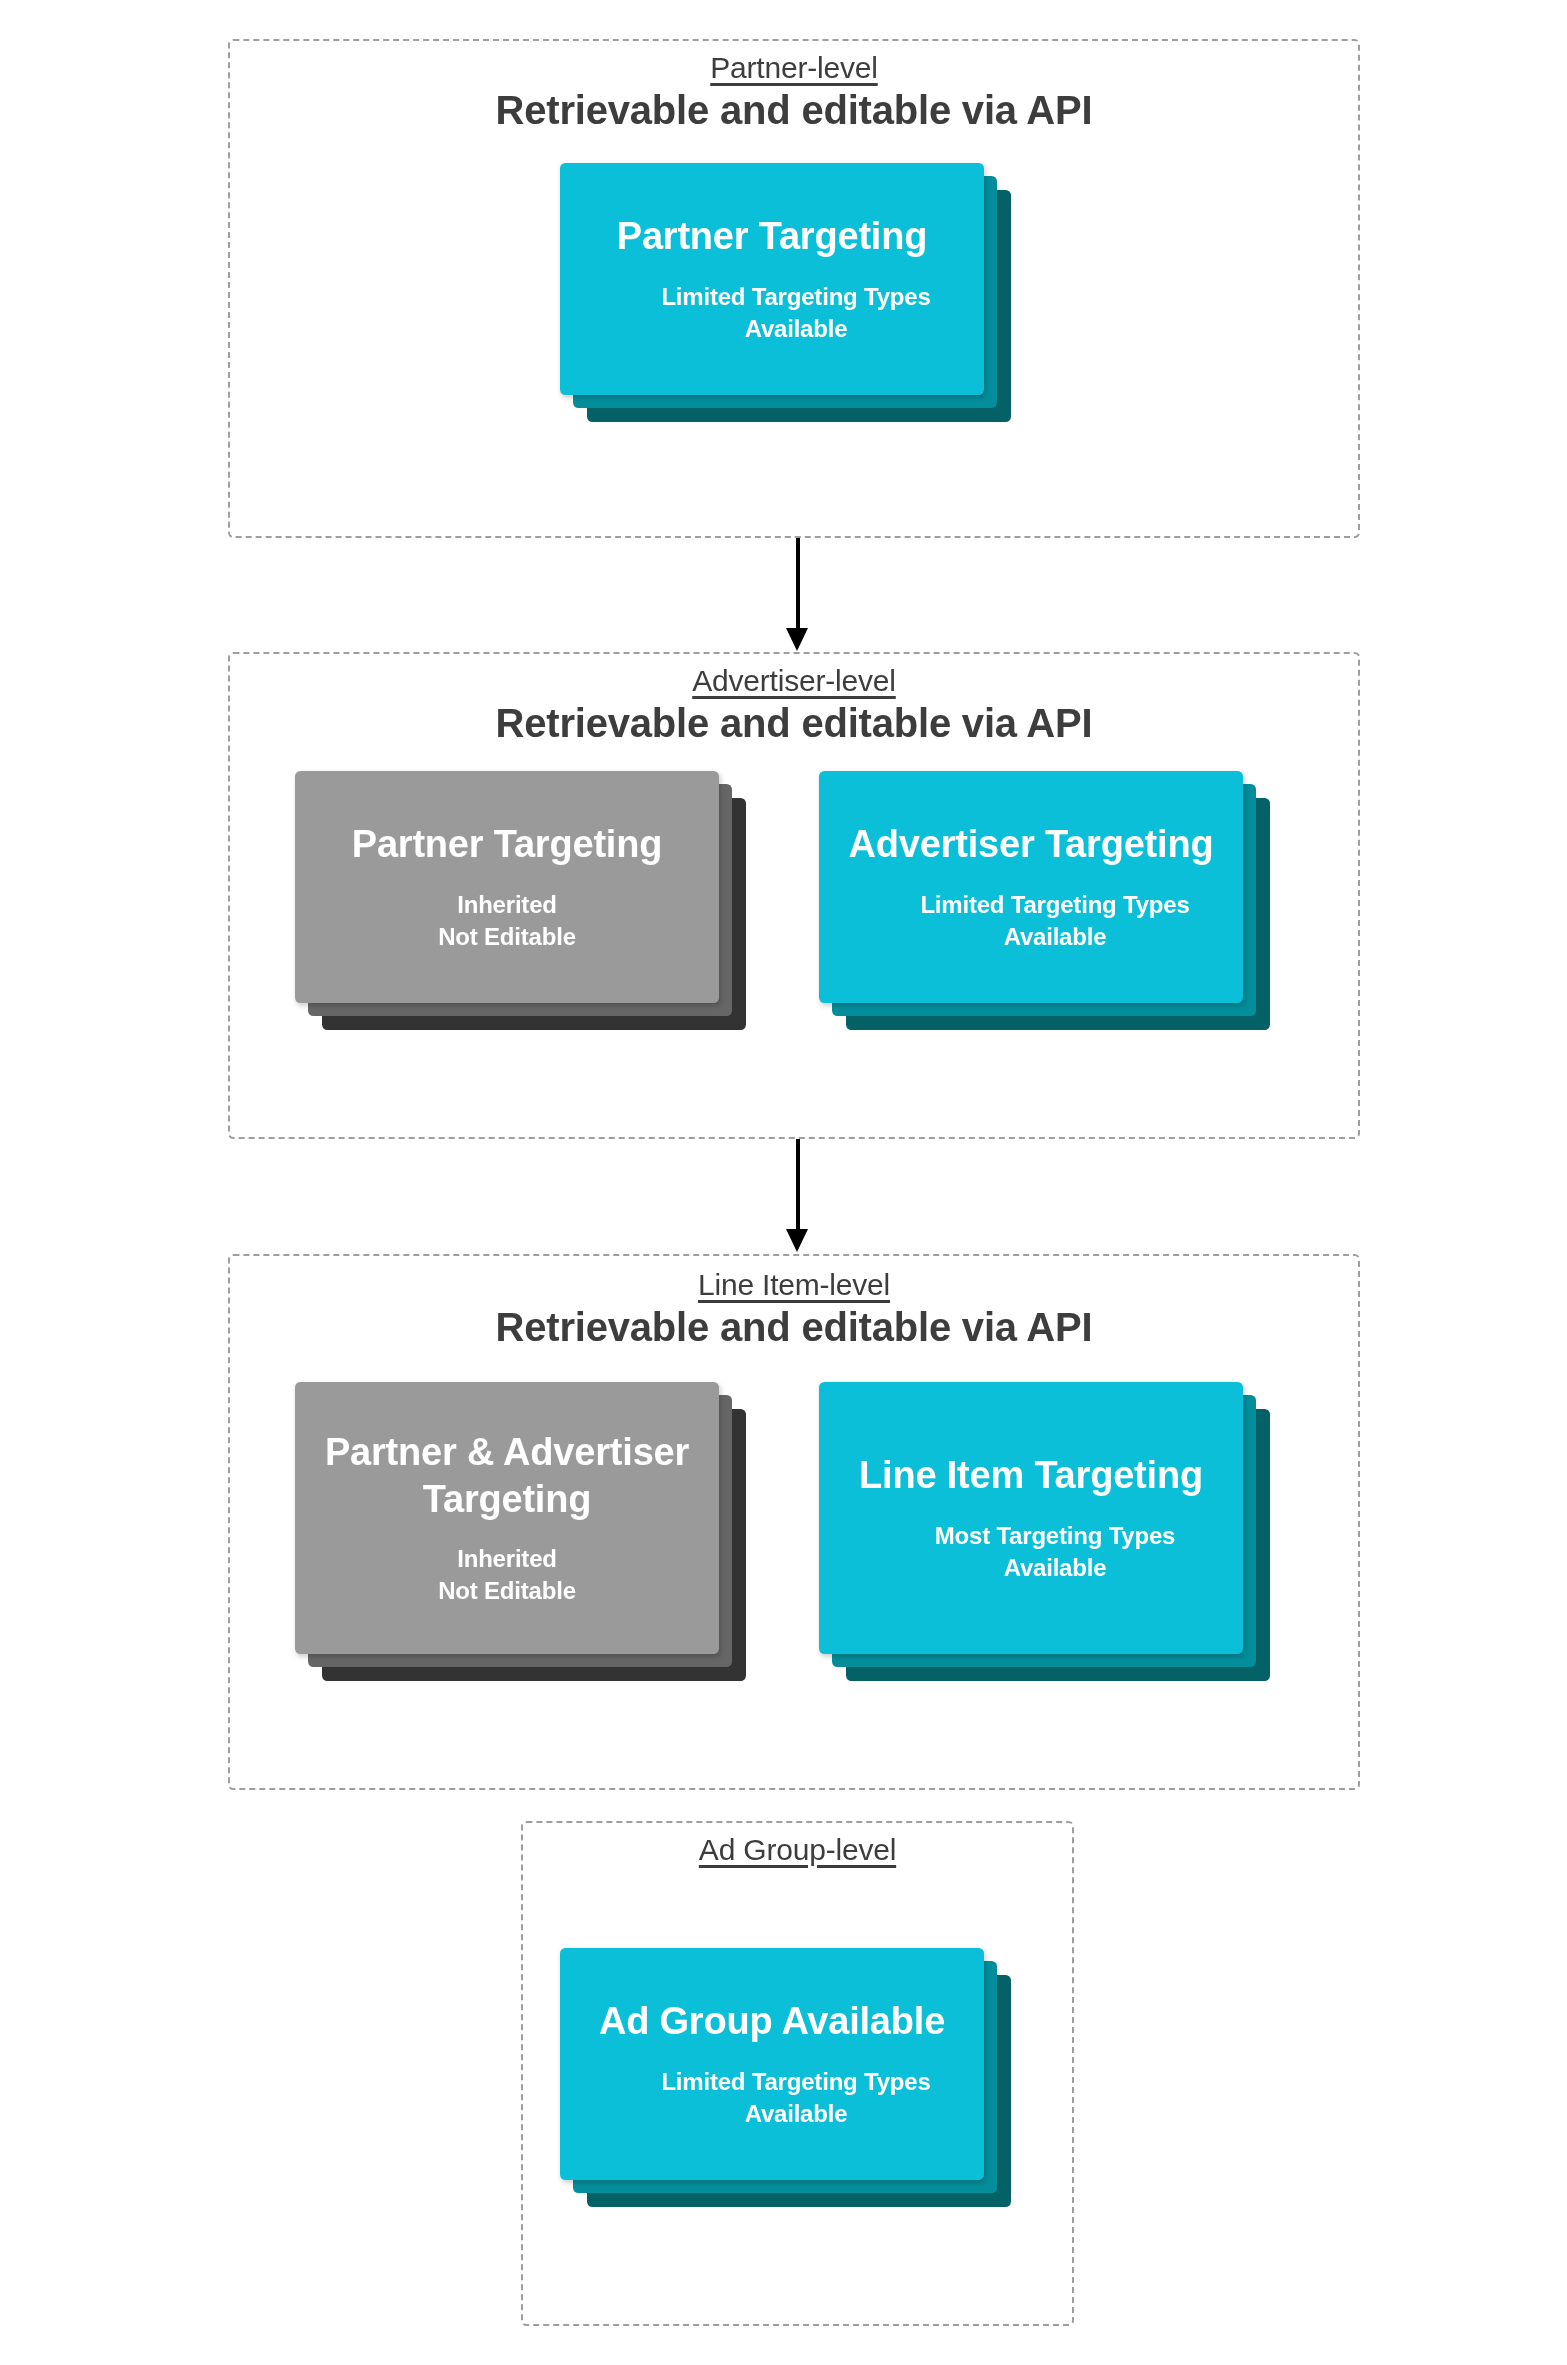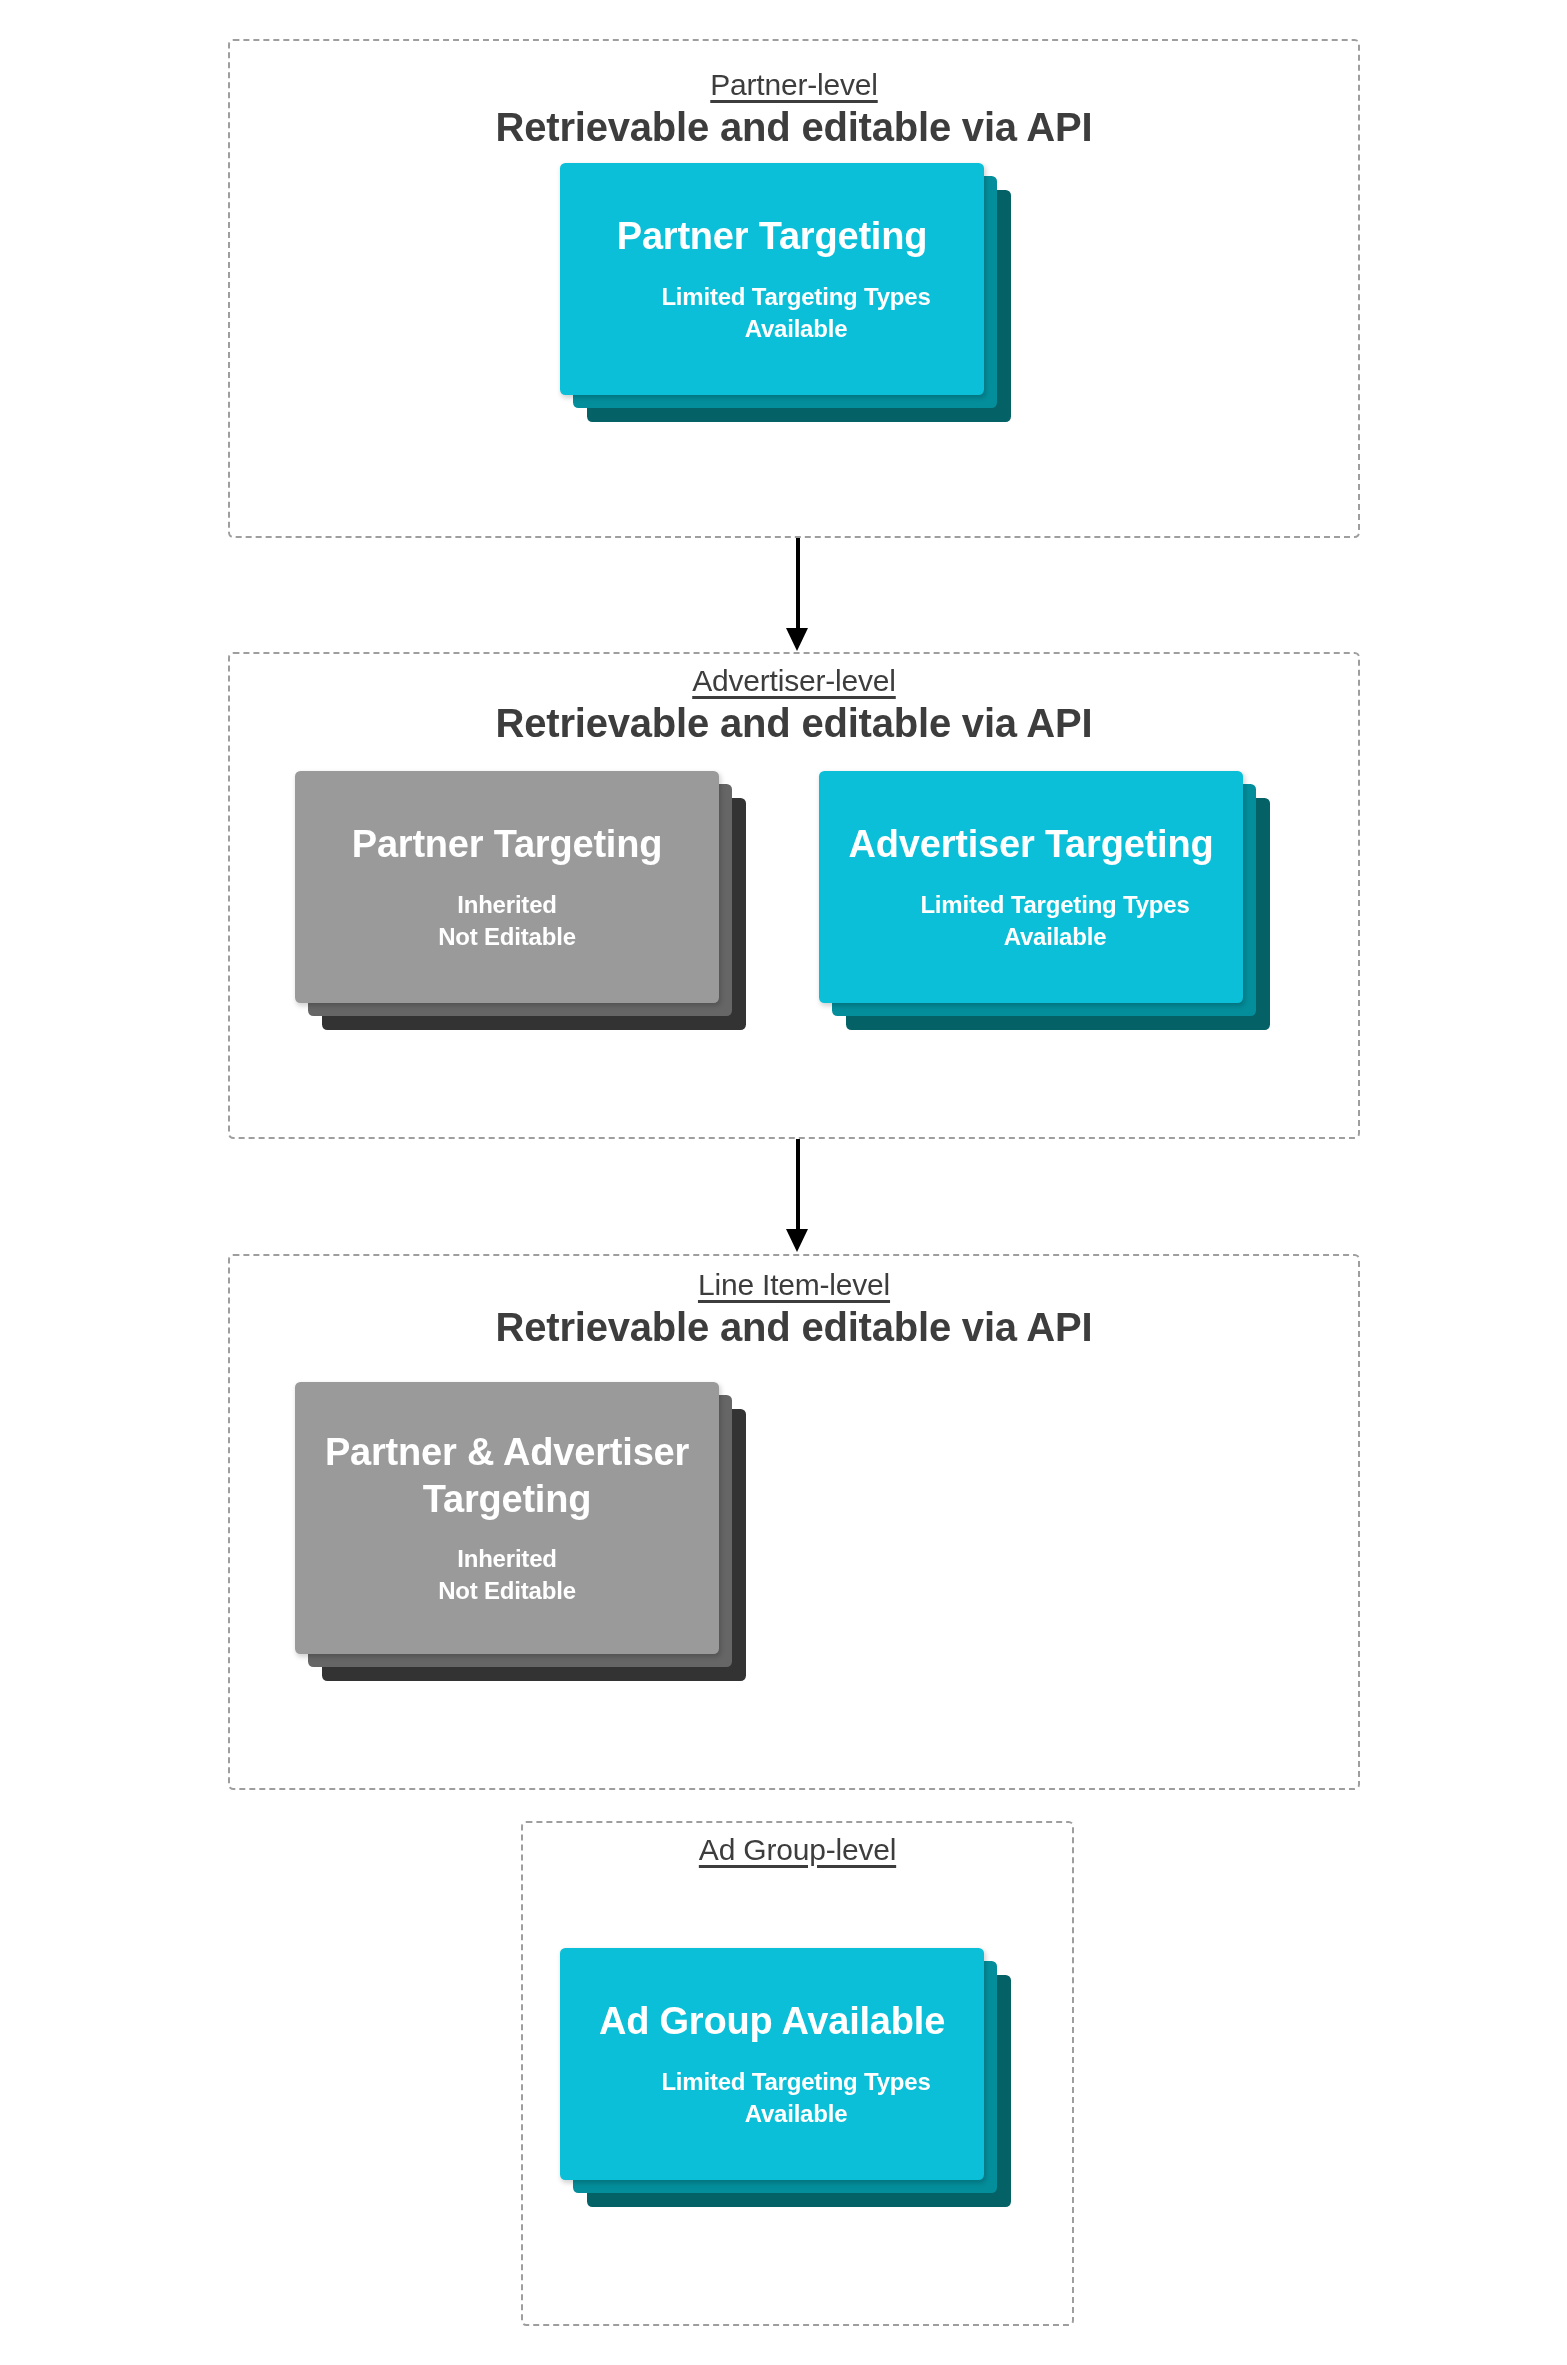--- a/index.html
+++ b/index.html
@@ -152,21 +152,21 @@
     border-top: 23px solid #000000;
   }
 </style>
 </head>
 <body>
 
 <div class="canvas">
 
   <div class="level-box" style="left:228px; top:39px; width:1132px; height:499px;"></div>
 
-  <div class="level-heading" style="left:228px; top:50px; width:1132px;margin-top:17px;">
+  <div class="level-heading" style="left:228px; top:50px; width:1132px;">
     <span class="level-name">Partner-level</span>
     <span class="level-api">Retrievable and editable via API</span>
   </div>
 
   <div class="card-stack stack-cyan" style="left:560px; top:163px;">
     <div class="layer back"></div>
     <div class="layer mid"></div>
     <div class="layer front">
       <div class="card-title">Partner Targeting</div>
       <div class="card-sub underlined">Limited Targeting Types Available</div>
@@ -219,20 +219,28 @@
   <div class="card-stack stack-gray" style="left:295px; top:1382px; height:272px;">
     <div class="layer back" style="height:272px;"></div>
     <div class="layer mid" style="height:272px;"></div>
     <div class="layer front" style="height:272px;">
       <div class="card-title">Partner &amp; Advertiser Targeting</div>
       <div class="card-sub" style="white-space:pre-line;">Inherited
 Not Editable</div>
     </div>
   </div>
 
+  <div class="card-stack stack-cyan" style="left:819px; top:1382px; height:272px;">
+    <div class="layer back" style="height:272px;"></div>
+    <div class="layer mid" style="height:272px;"></div>
+    <div class="layer front" style="height:272px;">
+      <div class="card-title">Line Item Targeting</div>
+      <div class="card-sub underlined">Most Targeting Types Available</div>
+    </div>
+  </div>
 
   <div class="level-box" style="left:521px; top:1821px; width:553px; height:505px;"></div>
 
   <div class="level-heading" style="left:521px; top:1832px; width:553px;">
     <span class="level-name">Ad Group-level</span>
   </div>
 
   <div class="card-stack stack-cyan" style="left:560px; top:1948px;">
     <div class="layer back"></div>
     <div class="layer mid"></div>

